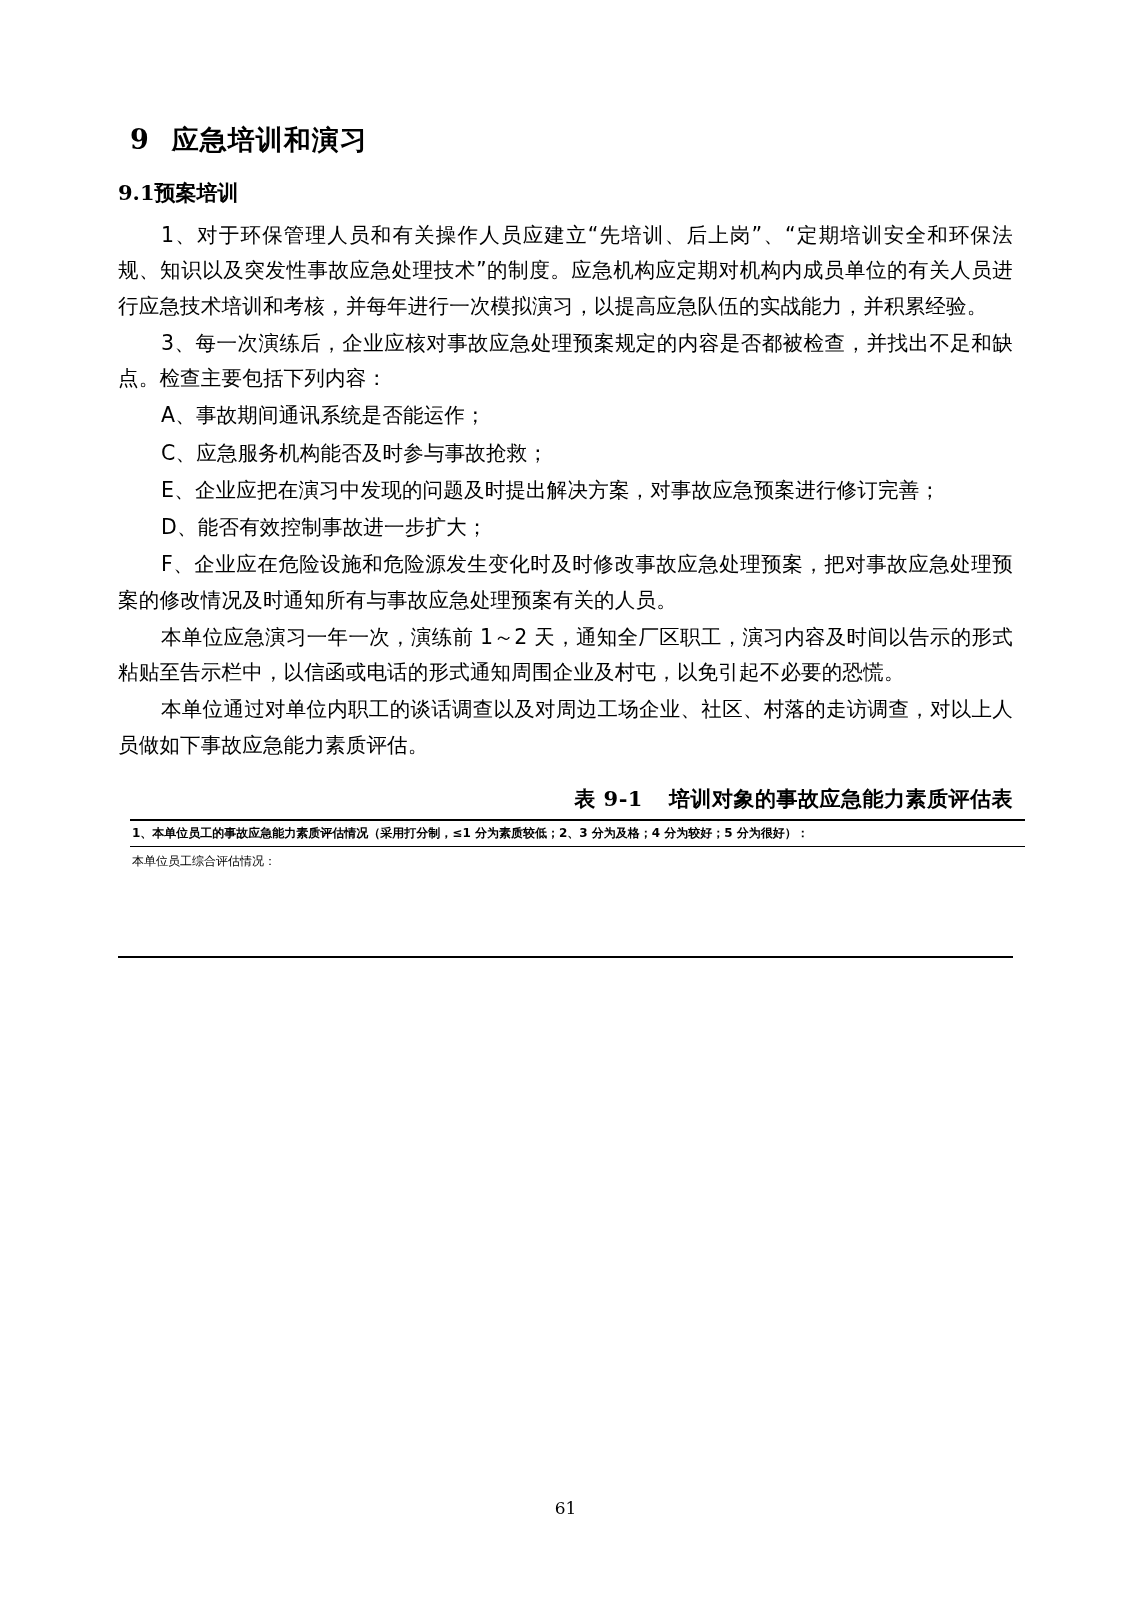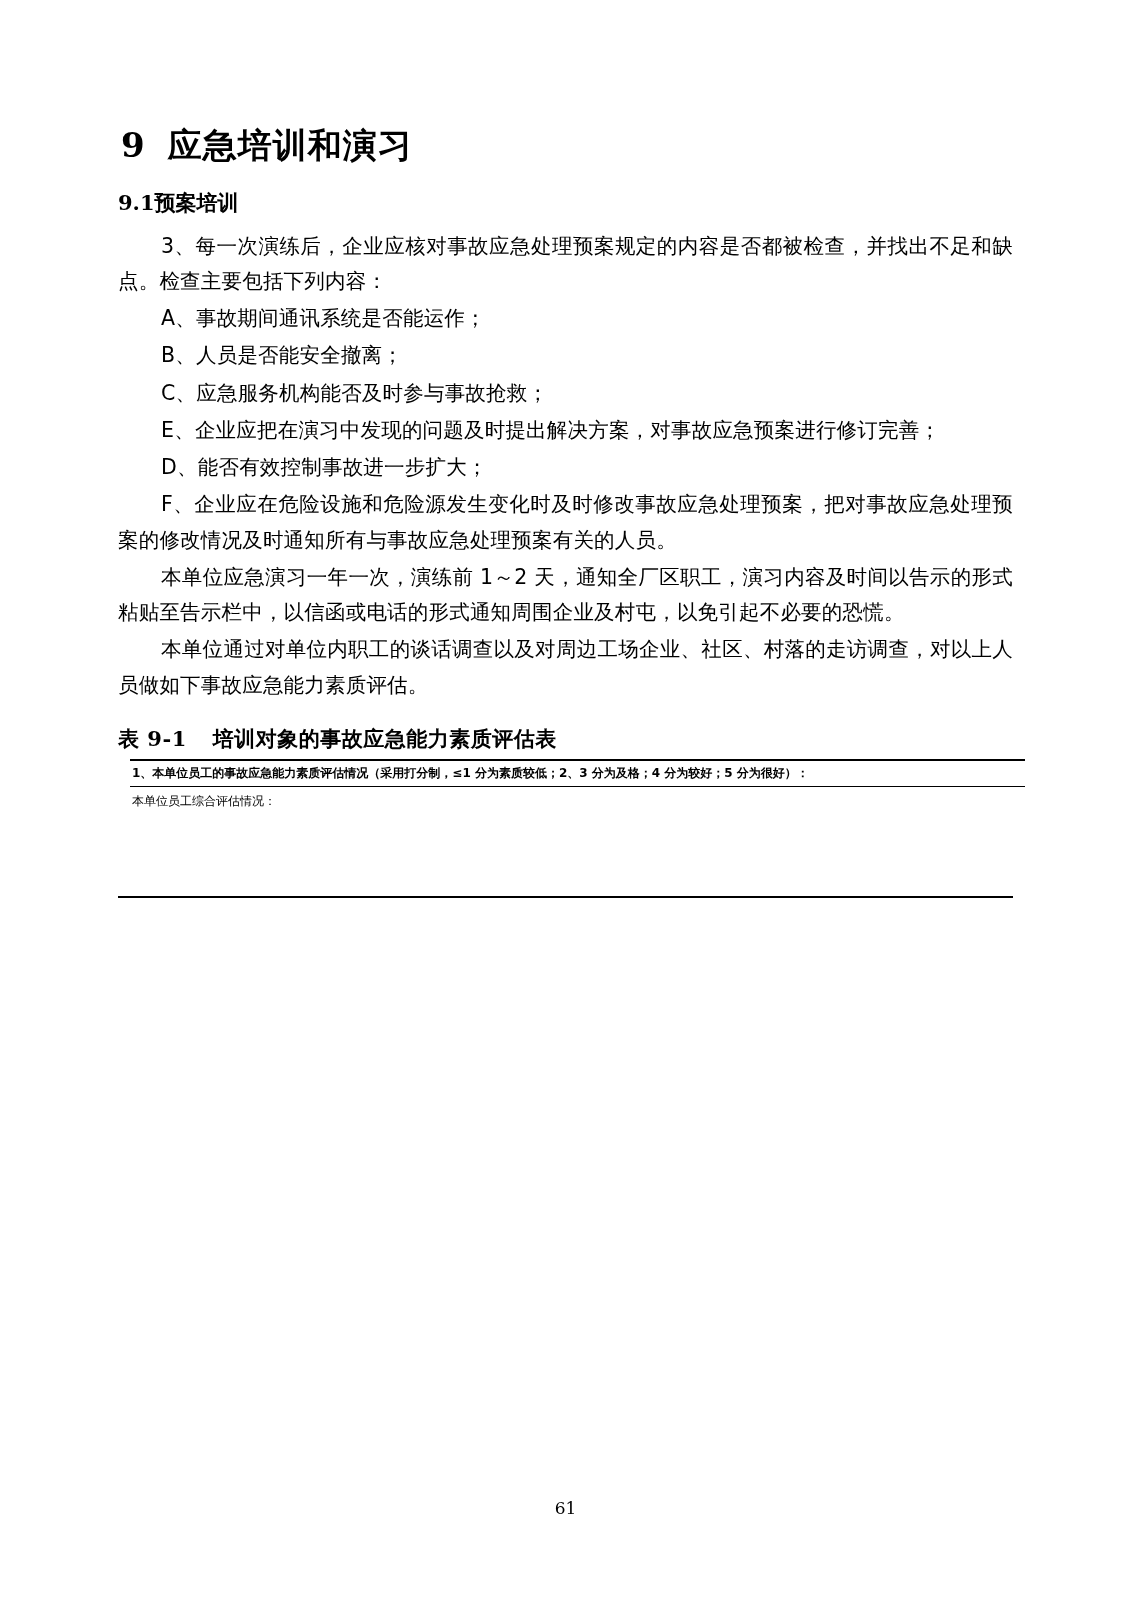--- a/index.html
+++ b/index.html
@@ -16,23 +16,23 @@
     width: 1131px;
     height: 1600px;
     margin: 0 auto;
     background: #ffffff;
     box-sizing: border-box;
     padding: 120px 118px 0 118px;
   }
   .h1 {
     font-family: "DejaVu Serif", serif;
     font-weight: bold;
-    font-size: 34px;
+    font-size: 27px;
     letter-spacing: 1px;
-    margin: 0 0 6px 3px;
+    margin: 0 0 6px 12px;
     line-height: 1.5;
   }
   .h1 .num {
     margin-right: 22px;
   }
   .h2 {
     font-family: "DejaVu Serif", serif;
     font-weight: bold;
     font-size: 21px;
     margin: 16px 0 10px 0;
@@ -46,21 +46,21 @@
     text-justify: inter-ideograph;
     letter-spacing: 0.2px;
   }
   p.indent {
     text-indent: 2.1em;
   }
   .tbl-title {
     font-family: "DejaVu Serif", serif;
     font-weight: bold;
     font-size: 21px;
-    text-align: left;
+    text-align: right;
     margin: 22px 0 6px 0;
     letter-spacing: 0.5px;
   }
   .tbl-title .gap {
     display: inline-block;
     width: 26px;
   }
   table.assess {
     width: 100%;
     border-collapse: collapse;
@@ -109,23 +109,23 @@
 <body>
 
 <div class="page">
 
   <h1 class="h1">
     <span class="num">9</span><span>应急培训和演习</span>
   </h1>
 
   <h2 class="h2">9.1预案培训</h2>
 
+  <p class="body indent">1、对于环保管理人员和有关操作人员应建立“先培训、后上岗”、“定期培训安全和环保法规、知识以及突发性事故应急处理技术”的制度。应急机构应定期对机构内成员单位的有关人员进行应急技术培训和考核，并每年进行一次模拟演习，以提高应急队伍的实战能力，并积累经验。</p>
   <p class="body indent">3、每一次演练后，企业应核对事故应急处理预案规定的内容是否都被检查，并找出不足和缺点。检查主要包括下列内容：</p>
   <p class="body indent">A、事故期间通讯系统是否能运作；</p>
-  <p class="body indent">B、人员是否能安全撤离；</p>
   <p class="body indent">C、应急服务机构能否及时参与事故抢救；</p>
   <p class="body indent">E、企业应把在演习中发现的问题及时提出解决方案，对事故应急预案进行修订完善；</p>
   <p class="body indent">D、能否有效控制事故进一步扩大；</p>
   <p class="body indent">F、企业应在危险设施和危险源发生变化时及时修改事故应急处理预案，把对事故应急处理预案的修改情况及时通知所有与事故应急处理预案有关的人员。</p>
   <p class="body indent">本单位应急演习一年一次，演练前 1～2 天，通知全厂区职工，演习内容及时间以告示的形式粘贴至告示栏中，以信函或电话的形式通知周围企业及村屯，以免引起不必要的恐慌。</p>
   <p class="body indent">本单位通过对单位内职工的谈话调查以及对周边工场企业、社区、村落的走访调查，对以上人员做如下事故应急能力素质评估。</p>
 
   <div class="tbl-title">
     <span>表 9-1</span><span class="gap"></span><span>培训对象的事故应急能力素质评估表</span>
   </div>

